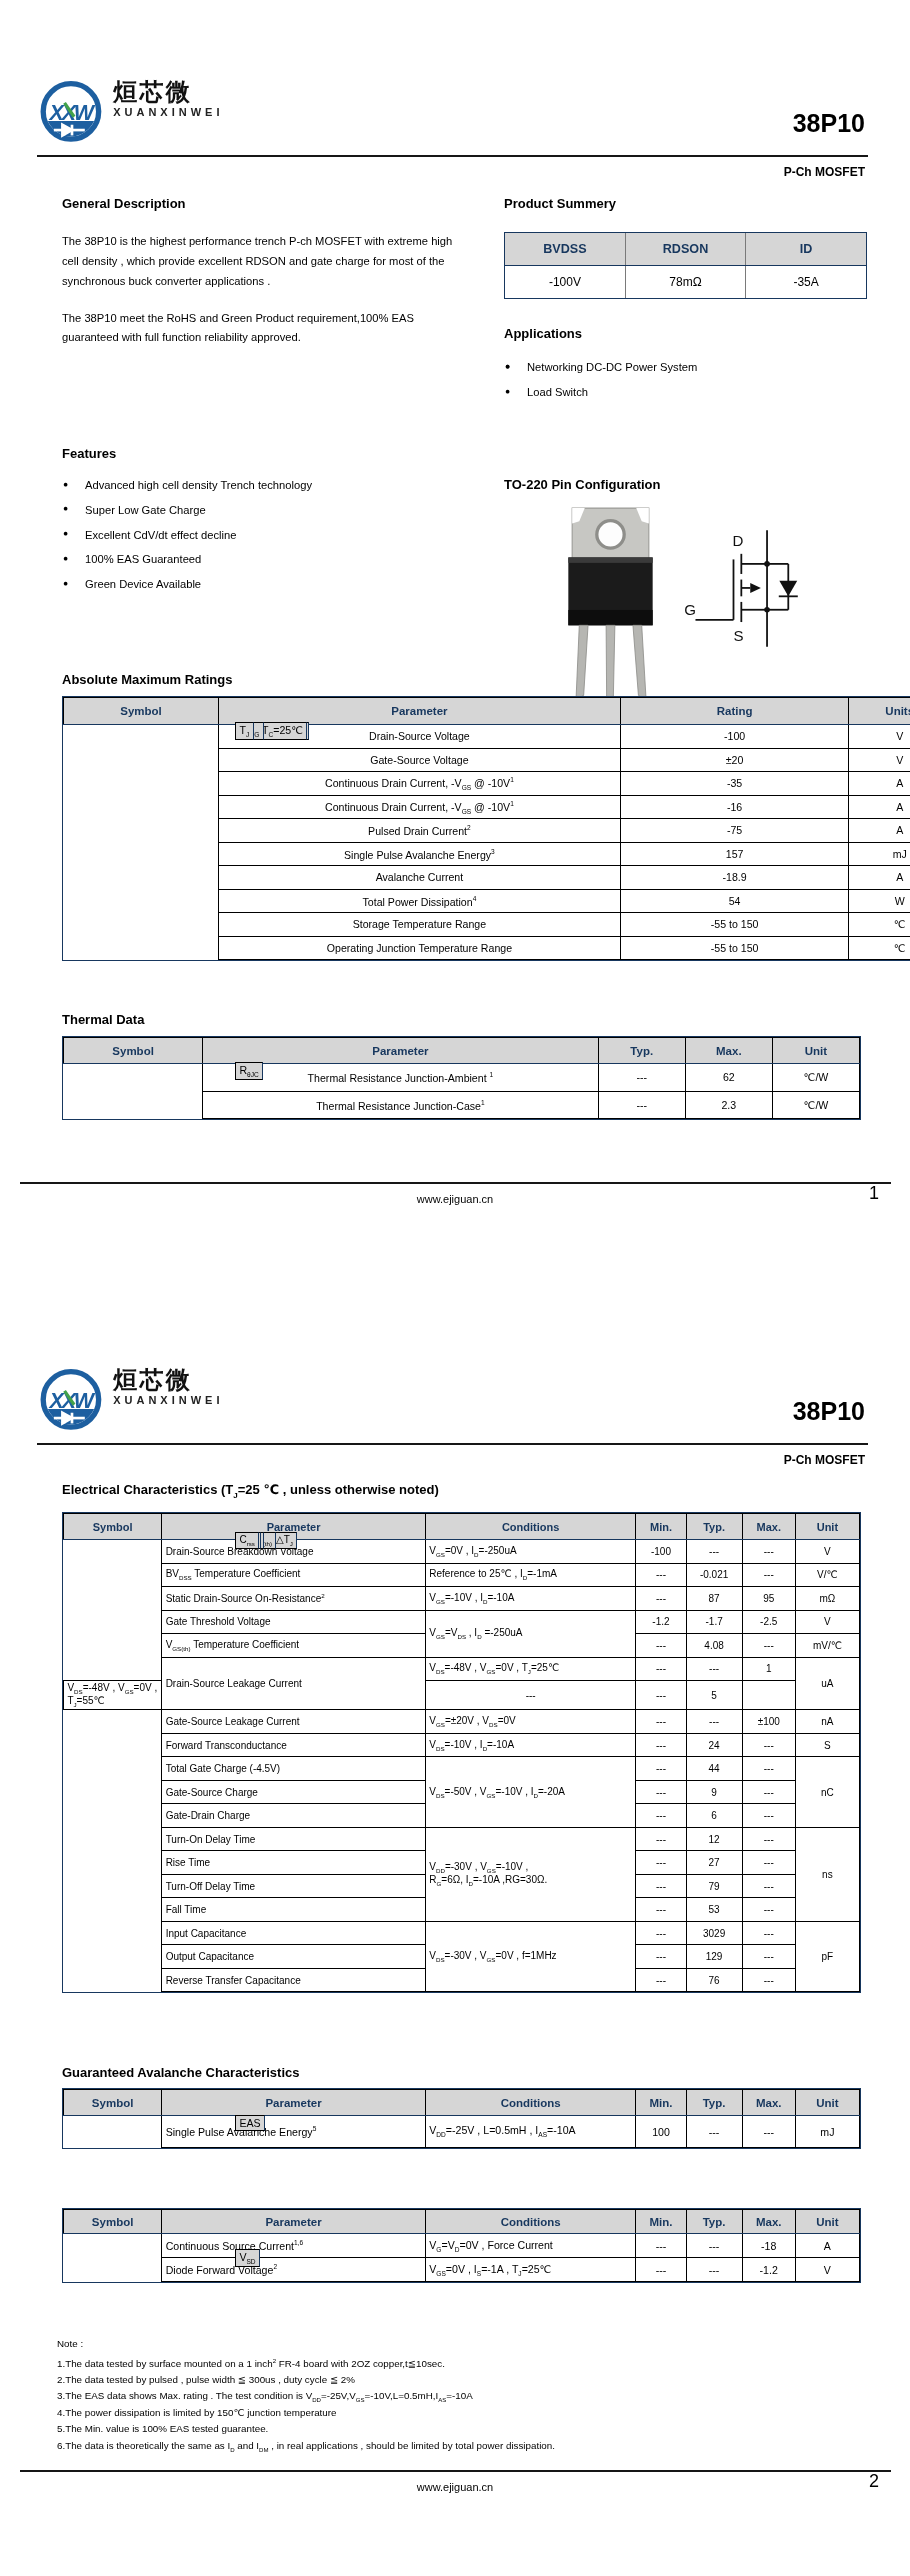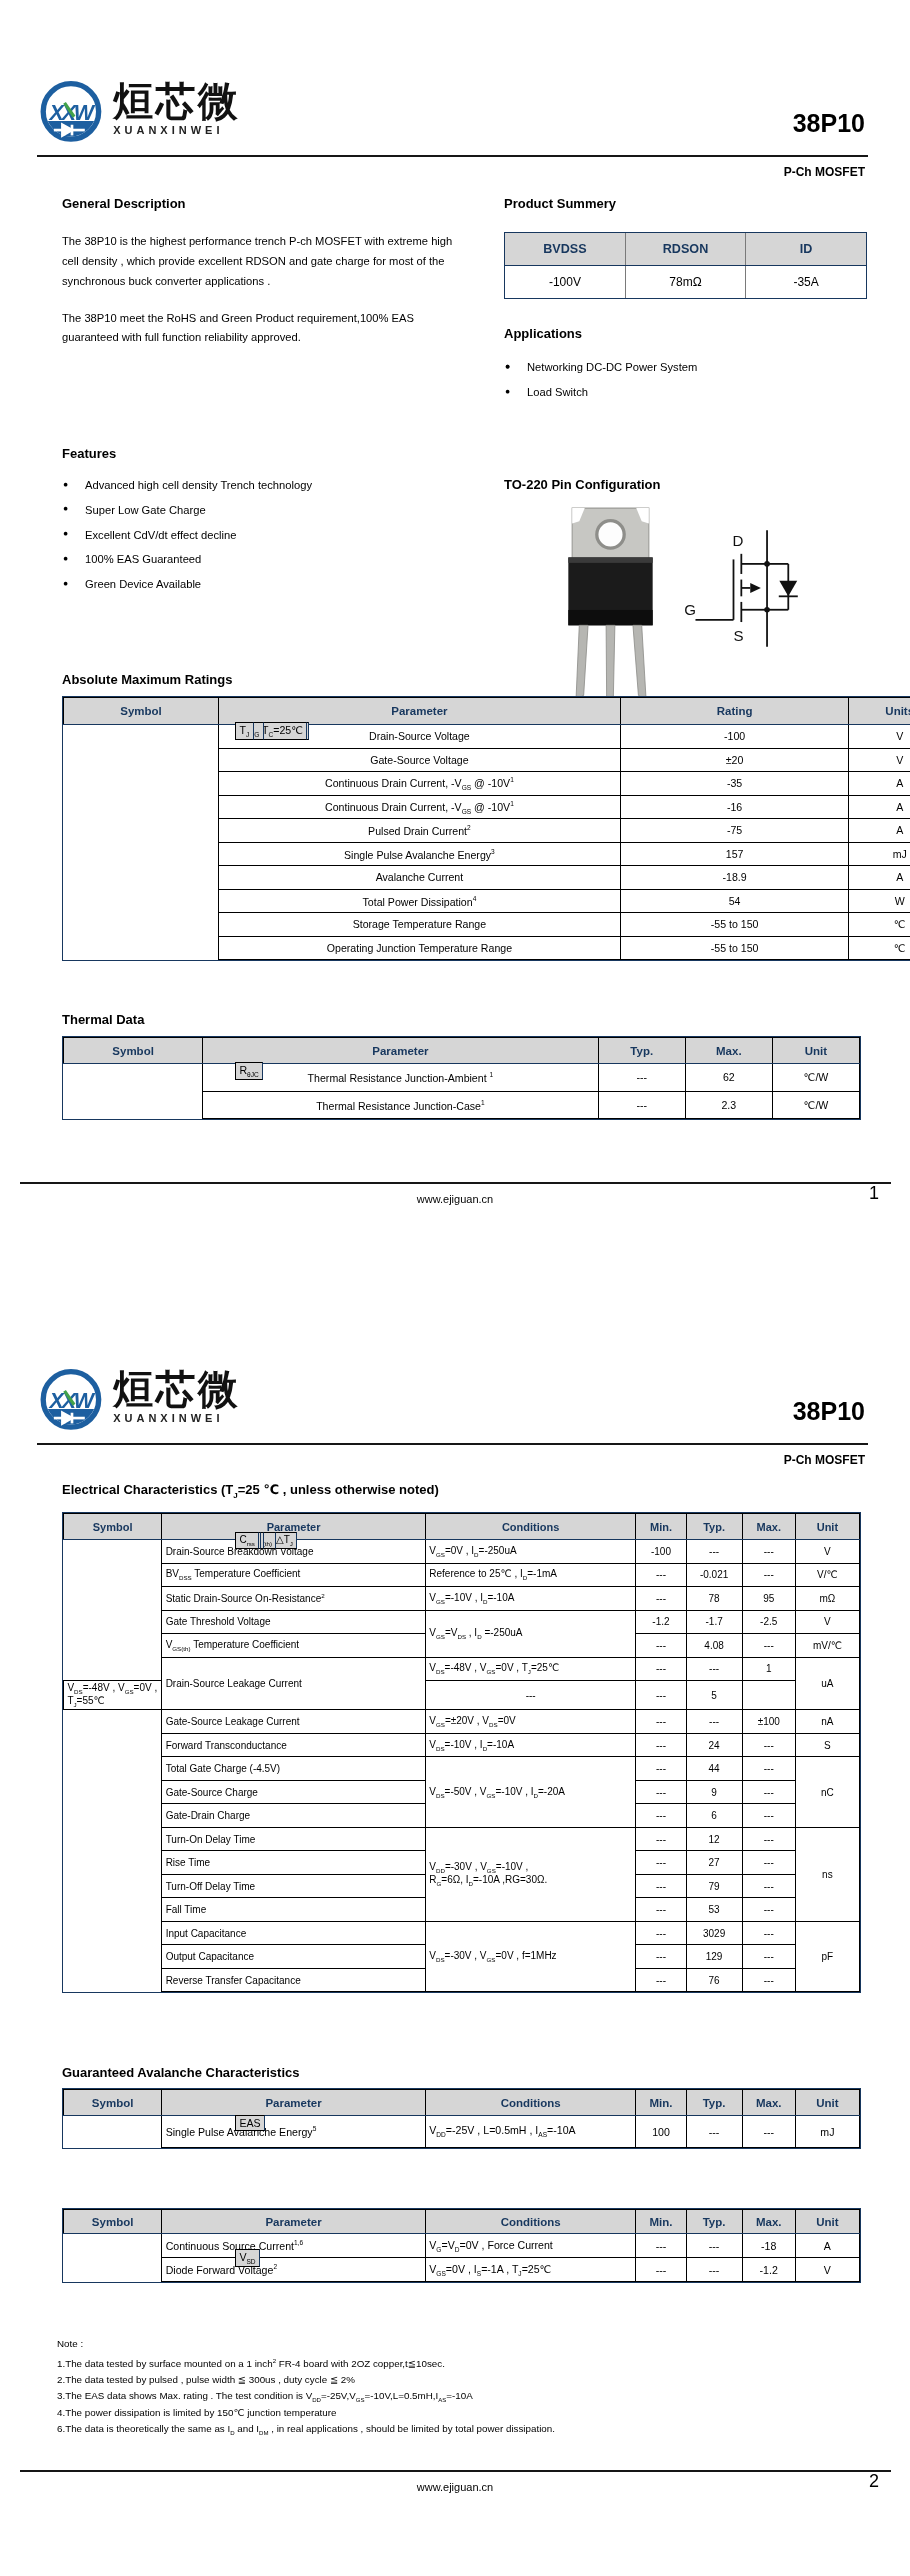--- a/index.html
+++ b/index.html
@@ -4,21 +4,21 @@
 <style>
   * { margin:0; padding:0; box-sizing:border-box; }
   body { background:#fff; font-family:"Liberation Sans","DejaVu Sans",sans-serif; color:#000; }
   .doc { position:relative; width:910px; height:2576px; margin:0 auto; background:#3b82f6; }
   .page { position:absolute; left:0; width:910px; height:1288px; background:#fff; overflow:hidden; }
   #page1 { top:0; } #page2 { top:1288px; }
 
   
   .logo { position:absolute; left:40px; top:79px; display:flex; align-items:flex-start; gap:9.2px; }
   .logo-mark { width:64px; height:68px; }
-  .logo-cn { font-size:40px; font-weight:700; letter-spacing:2.3px; line-height:1.1; color:#111; }
+  .logo-cn { font-size:24px; font-weight:700; letter-spacing:2.3px; line-height:1.1; color:#111; }
   .logo-en { font-size:11px; font-weight:600; letter-spacing:4px; color:#222; margin-top:1.1px; }
   .part-no { position:absolute; right:45px; top:109px; font-size:25px; font-weight:700; }
   .head-rule { position:absolute; left:37px; right:42px; top:155px; border-top:2.3px solid #161616; }
   .sub-type { position:absolute; right:45px; top:165px; font-size:12px; font-weight:700; }
 
   
   .sec-title { font-size:13px; font-weight:700; color:#000; }
   .blk { position:absolute; }
   p.body { font-size:11.2px; line-height:1.78; }
   ul.blist { list-style:none; margin-top:16px; }
@@ -377,21 +377,21 @@
                 <td>---</td>
                 <td>-0.021</td>
                 <td>---</td>
                 <td>V/℃</td>
               </tr>
           <tr>
                 <td class="sym">R<sub>DS(ON)</sub></td>
                 <td class="lft">Static Drain-Source On-Resistance<sup>2</sup></td>
                 <td class="lft">V<sub>GS</sub>=-10V , I<sub>D</sub>=-10A</td>
                 <td>---</td>
-                <td>78</td>
+                <td>87</td>
                 <td>95</td>
                 <td>mΩ</td>
               </tr>
           <tr>
                 <td class="sym">V<sub>GS(th)</sub></td>
                 <td class="lft">Gate Threshold Voltage</td>
                 <td class="lft" rowspan="2">V<sub>GS</sub>=V<sub>DS</sub> , I<sub>D</sub> =-250uA</td>
                 <td>-1.2</td>
                 <td>-1.7</td>
                 <td>-2.5</td>
@@ -600,20 +600,21 @@
           </table>
       </div>
     </div>
 
     <div class="blk notes" style="left:57px; top:1049px; width:803px;">
       <div class="note-title">Note :</div>
       <div class="nt">1.The data tested by surface mounted on a 1 inch<sup>2</sup> FR-4 board with 2OZ copper,t≦10sec.</div>
       <div class="nt">2.The data tested by pulsed , pulse width ≦ 300us , duty cycle ≦ 2%</div>
       <div class="nt">3.The EAS data shows Max. rating . The test condition is V<sub>DD</sub>=-25V,V<sub>GS</sub>=-10V,L=0.5mH,I<sub>AS</sub>=-10A</div>
       <div class="nt">4.The power dissipation is limited by 150℃  junction temperature</div>
+      <div class="nt">5.The Min. value is 100% EAS tested guarantee.</div>
       <div class="nt">6.The data is theoretically the same as I<sub>D</sub> and I<sub>DM</sub> , in real applications , should be limited by total power dissipation.</div>
     </div>
 
     <div class="f-rule"></div>
     <div class="f-url">www.ejiguan.cn</div>
     <div class="f-page">2</div>
   </section>
 
 </div>
 

